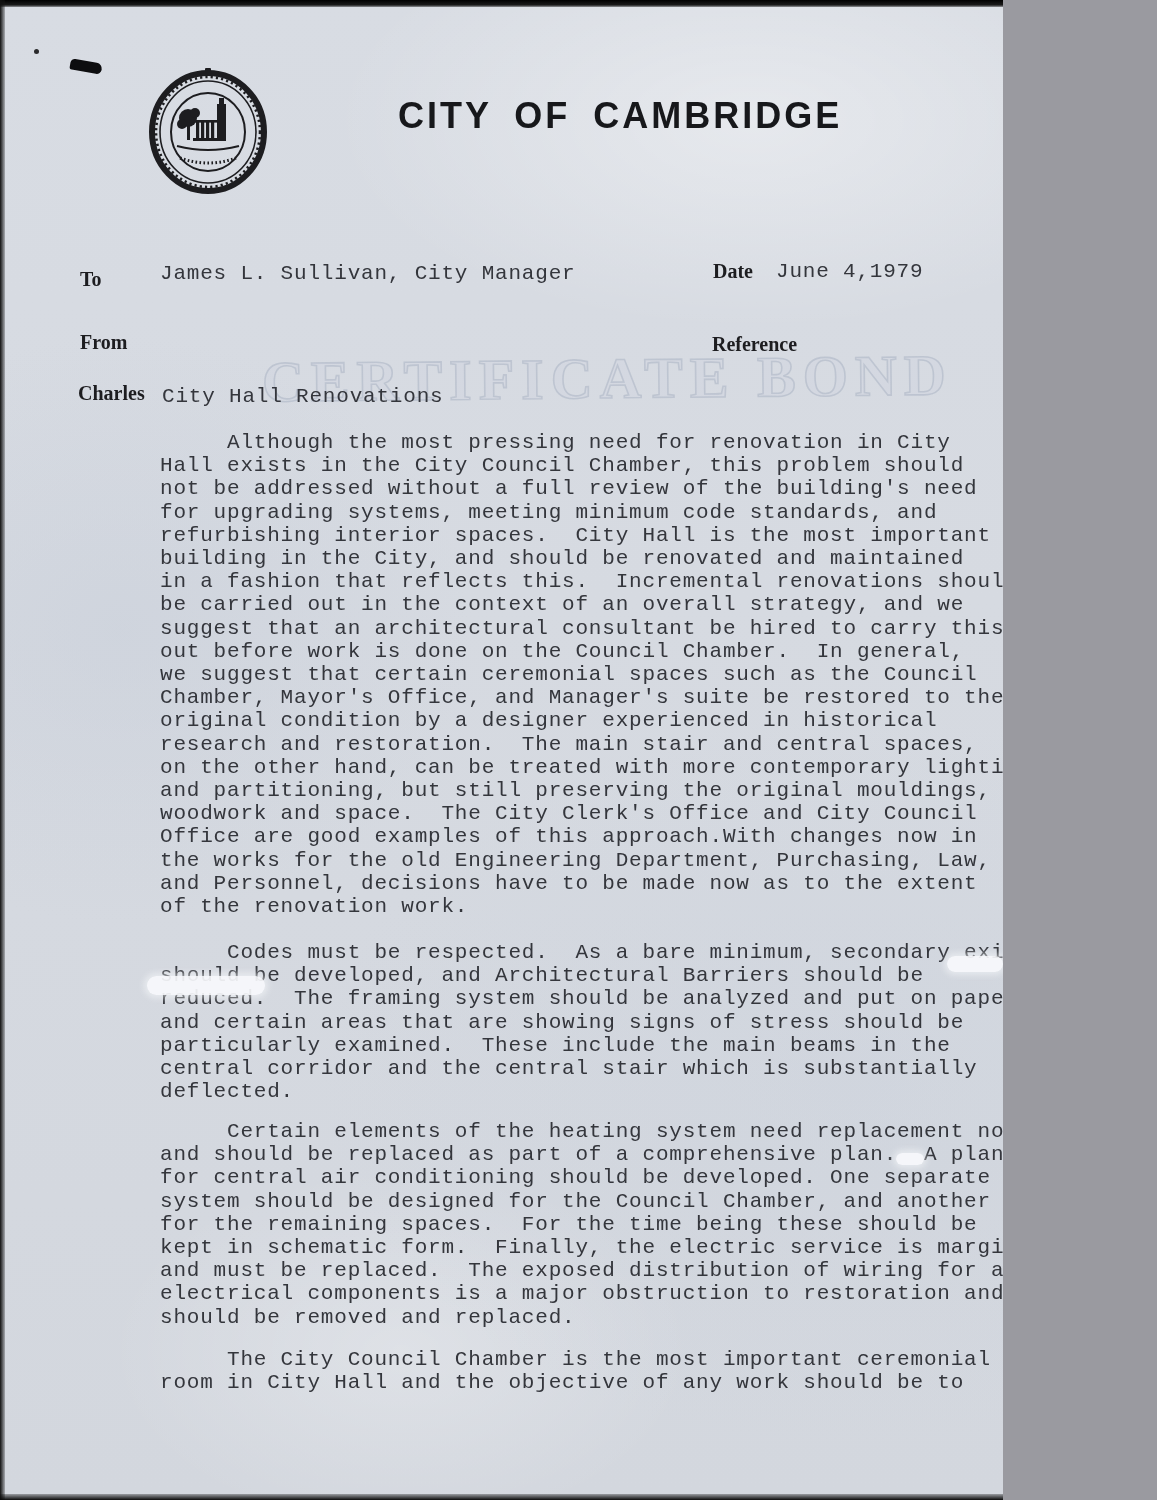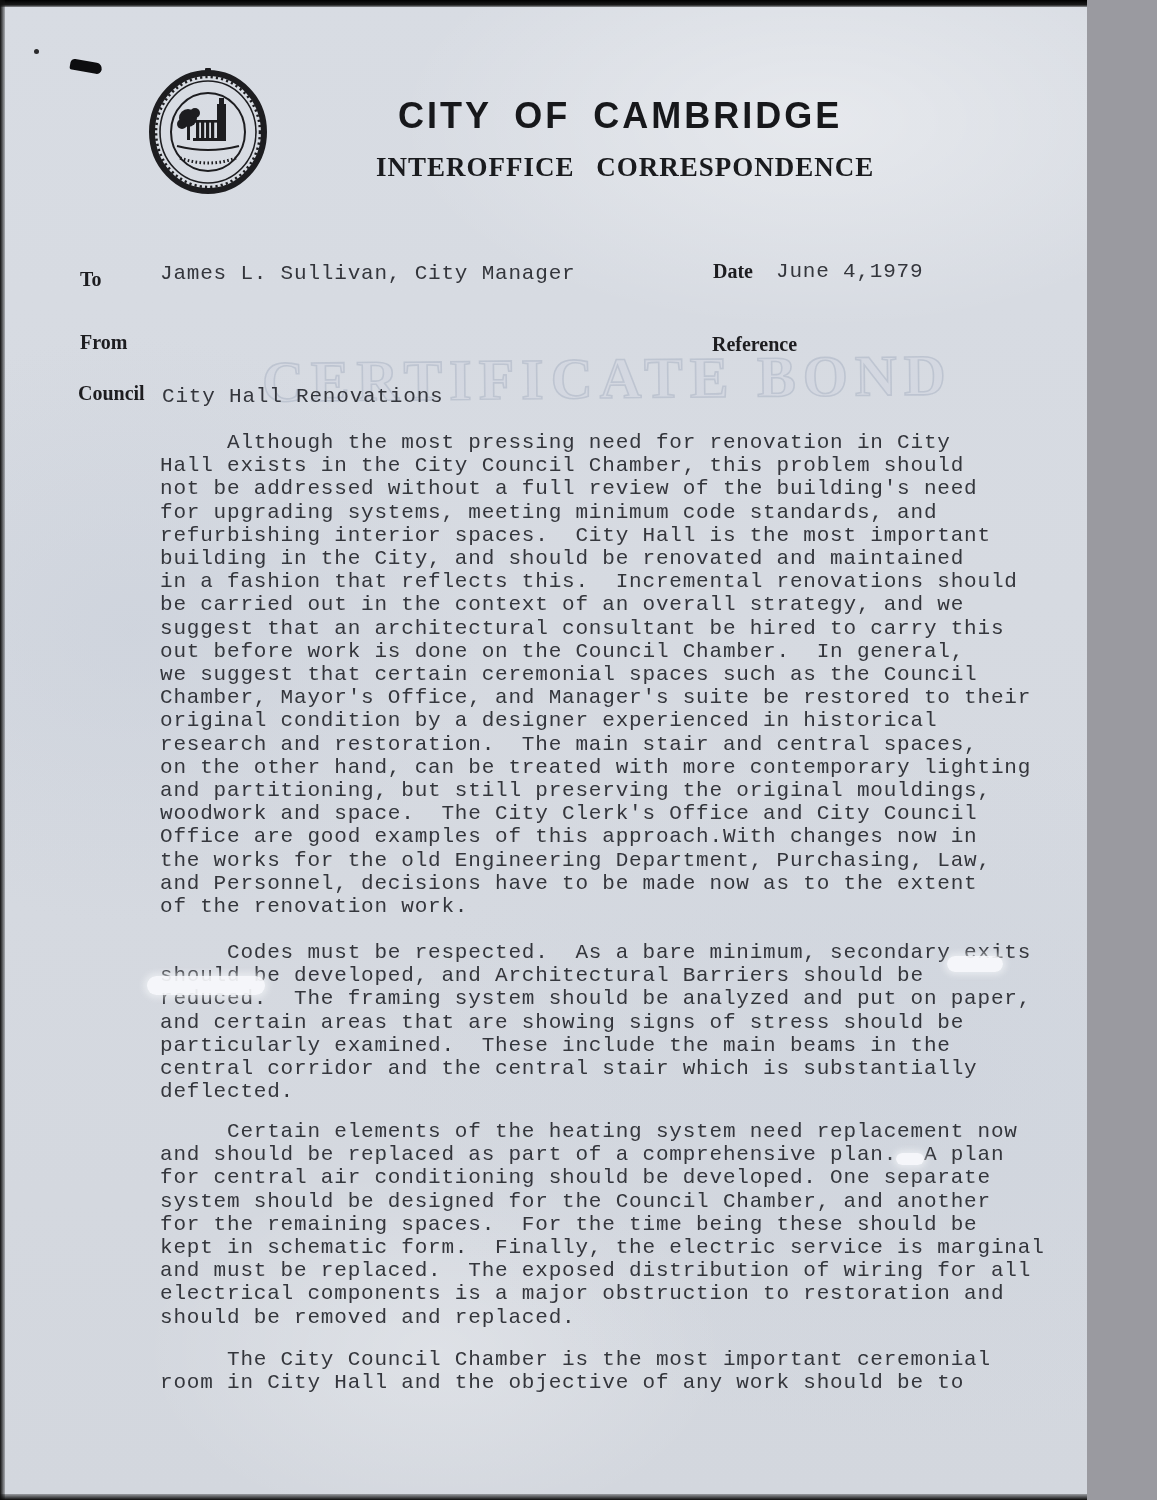--- a/index.html
+++ b/index.html
@@ -1,18 +1,18 @@
 <!DOCTYPE html>
 <html><head>
 <meta charset="utf-8">
 <style>
   html,body{margin:0;padding:0;background:#9a9aa0;}
   .page{
     position:relative;
-    width:1087px;height:1500px;
+    width:1003px;height:1500px;
     overflow:hidden;
     background-color:#d6dae1;
     background-image:
       radial-gradient(ellipse 600px 300px at 75% 8%, rgba(255,255,255,0.38), transparent 70%),
       radial-gradient(ellipse 500px 420px at 12% 42%, rgba(197,204,216,0.40), transparent 70%),
       radial-gradient(ellipse 760px 520px at 85% 72%, rgba(201,208,219,0.35), transparent 70%),
       radial-gradient(ellipse 420px 260px at 40% 90%, rgba(255,255,255,0.25), transparent 70%),
       linear-gradient(#d8dce3, #d3d7de);
     font-family:"Liberation Sans", sans-serif;
   }
@@ -110,35 +110,34 @@
       <rect x="49" y="56" width="3.2" height="18"></rect>
       <rect x="54" y="56" width="3.2" height="18"></rect>
       <rect x="59" y="56" width="3.2" height="18"></rect>
       <rect x="64" y="56" width="3.2" height="18"></rect>
       <rect x="46" y="54" width="25" height="2.6"></rect>
       <rect x="46" y="72" width="33" height="3"></rect>
     </g>
   </svg>
 
   <div class="org-title">CITY OF CAMBRIDGE</div>
-  <div class="doc-type">INTEROFFICE CORRESPONDENCE</div>
 
   <div class="watermark">CERTIFICATE BOND</div>
 
   <div class="label lbl-to">To</div>
   <div class="tw meta-to">James L. Sullivan, City Manager</div>
 
   <div class="label lbl-date">Date</div>
   <div class="tw meta-date">June 4,1979</div>
 
   <div class="label lbl-from">From</div>
 
   <div class="label lbl-reference">Reference</div>
 
-  <div class="label lbl-subject">Council</div>
+  <div class="label lbl-subject">Charles</div>
   <div class="tw meta-subject">City Hall Renovations</div>
 
   <div class="tw para p1">     Although the most pressing need for renovation in City
 Hall exists in the City Council Chamber, this problem should
 not be addressed without a full review of the building's need
 for upgrading systems, meeting minimum code standards, and
 refurbishing interior spaces.  City Hall is the most important
 building in the City, and should be renovated and maintained
 in a fashion that reflects this.  Incremental renovations should
 be carried out in the context of an overall strategy, and we

